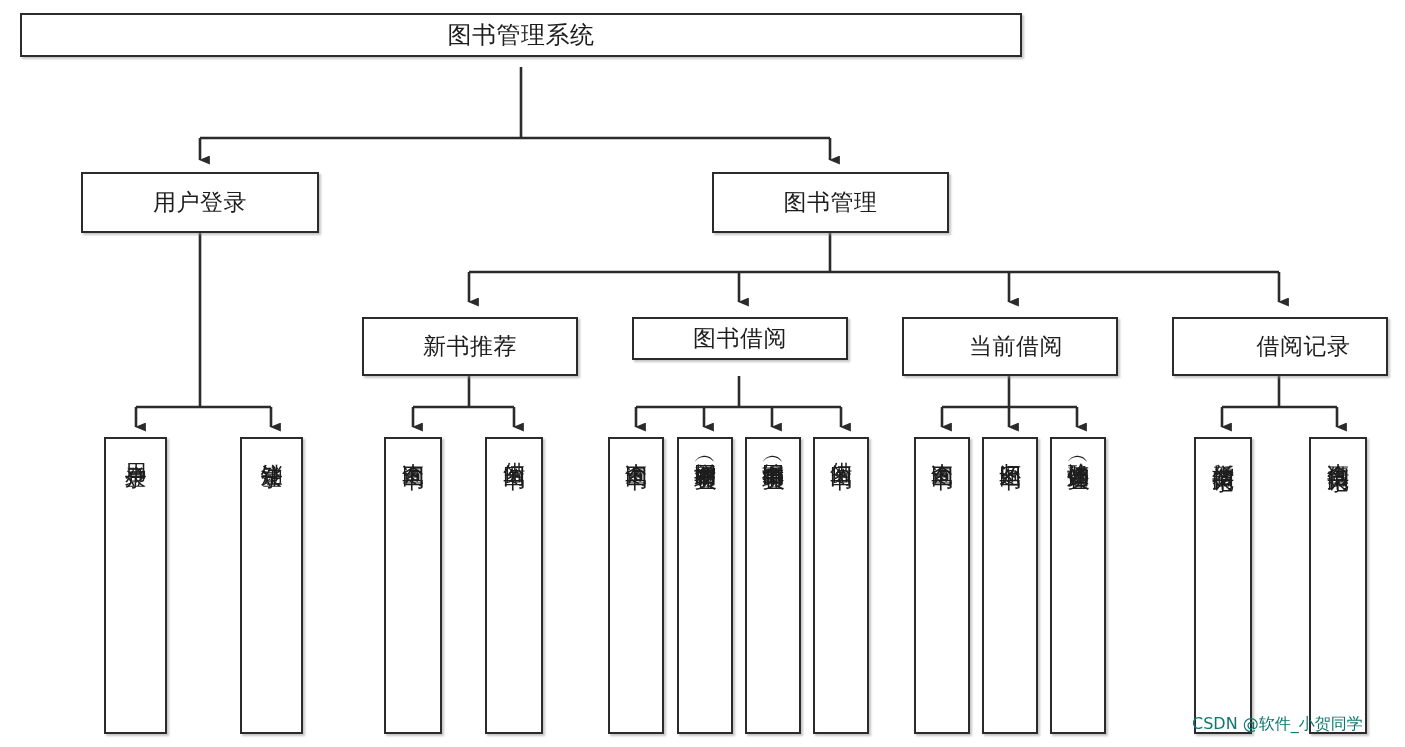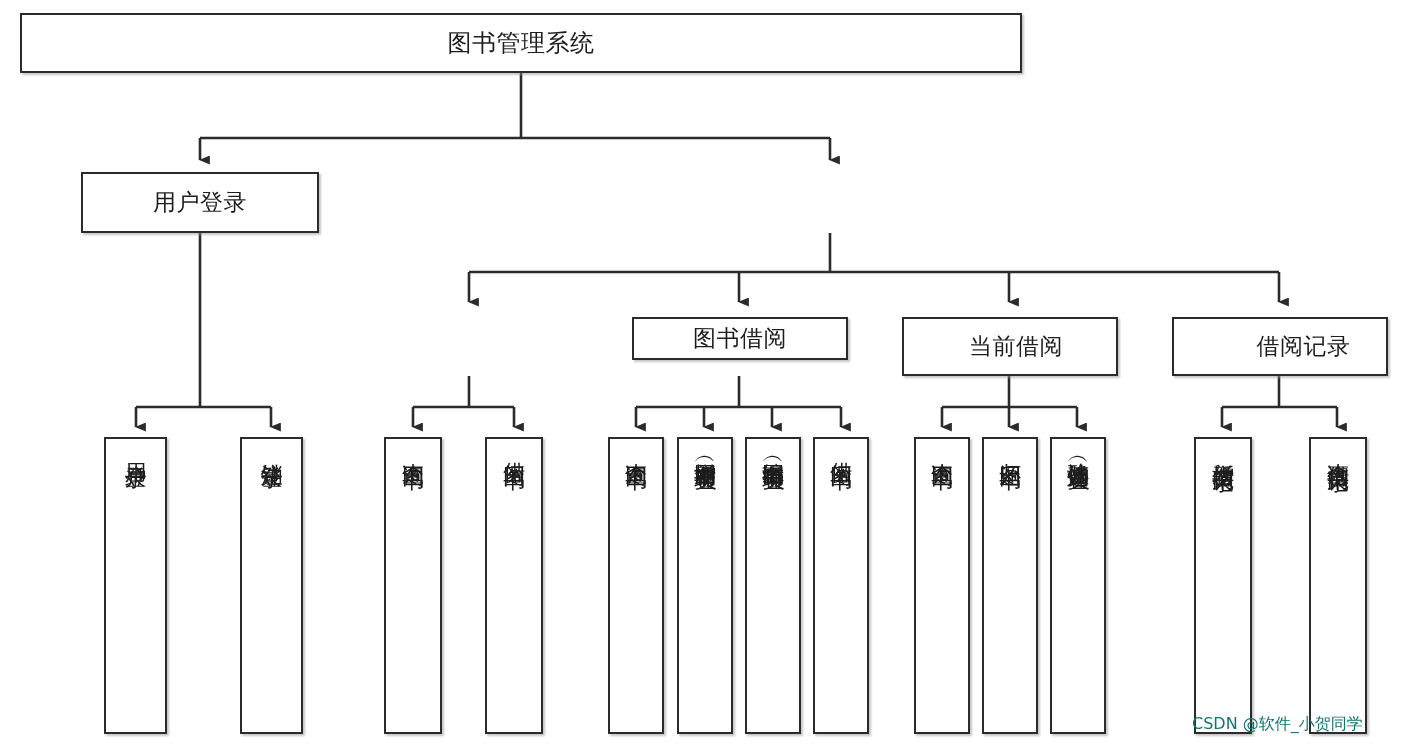--- a/index.html
+++ b/index.html
@@ -127,29 +127,35 @@
       <path d="M 1009 407 L 1009 427" marker-end="url(#arrow)"></path>
       <path d="M 1077 407 L 1077 427" marker-end="url(#arrow)"></path>
 
       <path d="M 1279 376 L 1279 407"></path>
       <path d="M 1222 407 L 1337 407"></path>
       <path d="M 1222 407 L 1222 427" marker-end="url(#arrow)"></path>
       <path d="M 1337 407 L 1337 427" marker-end="url(#arrow)"></path>
     </g>
   </svg>
 
-  <div class="node horiz root" style="left:20px; top:13px; width:1002px; height:60px;">
+  <div class="node horiz root" style="left:20px; top:13px; width:1002px; height:44px;">
     <span class="label">图书管理系统</span>
   </div>
 
   <div class="node horiz" style="left:81px; top:172px; width:238px; height:61px;">
     <span class="label">用户登录</span>
   </div>
 
-
+  <div class="node horiz" style="left:712px; top:172px; width:237px; height:61px;">
+    <span class="label">图书管理</span>
+  </div>
+
+  <div class="node horiz" style="left:362px; top:317px; width:216px; height:59px;">
+    <span class="label">新书推荐</span>
+  </div>
 
   <div class="node horiz" style="left:632px; top:317px; width:216px; height:43px;">
     <span class="label">图书借阅</span>
   </div>
 
   <div class="node horiz" style="left:902px; top:317px; width:216px; height:59px;padding-left:12px;">
     <span class="label">当前借阅</span>
   </div>
 
   <div class="node horiz" style="left:1172px; top:317px; width:216px; height:59px;padding-left:47px;">

